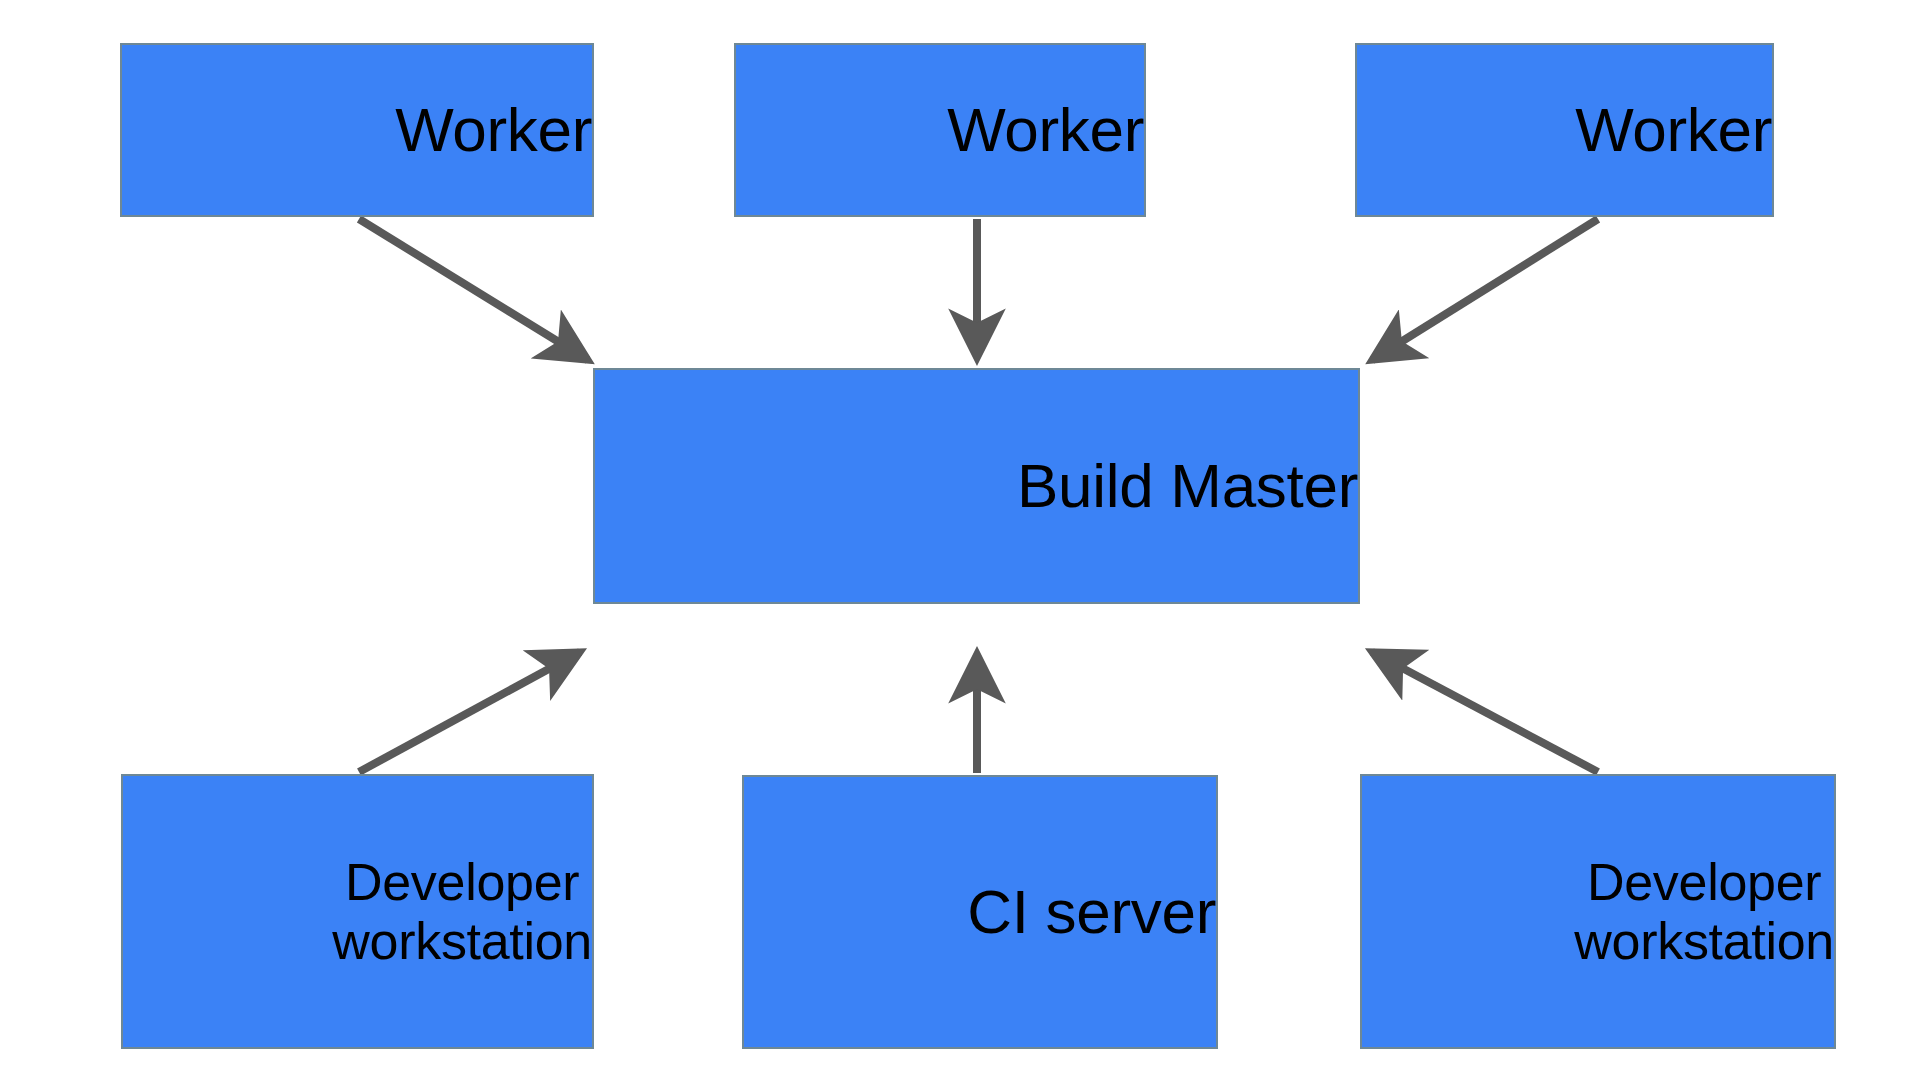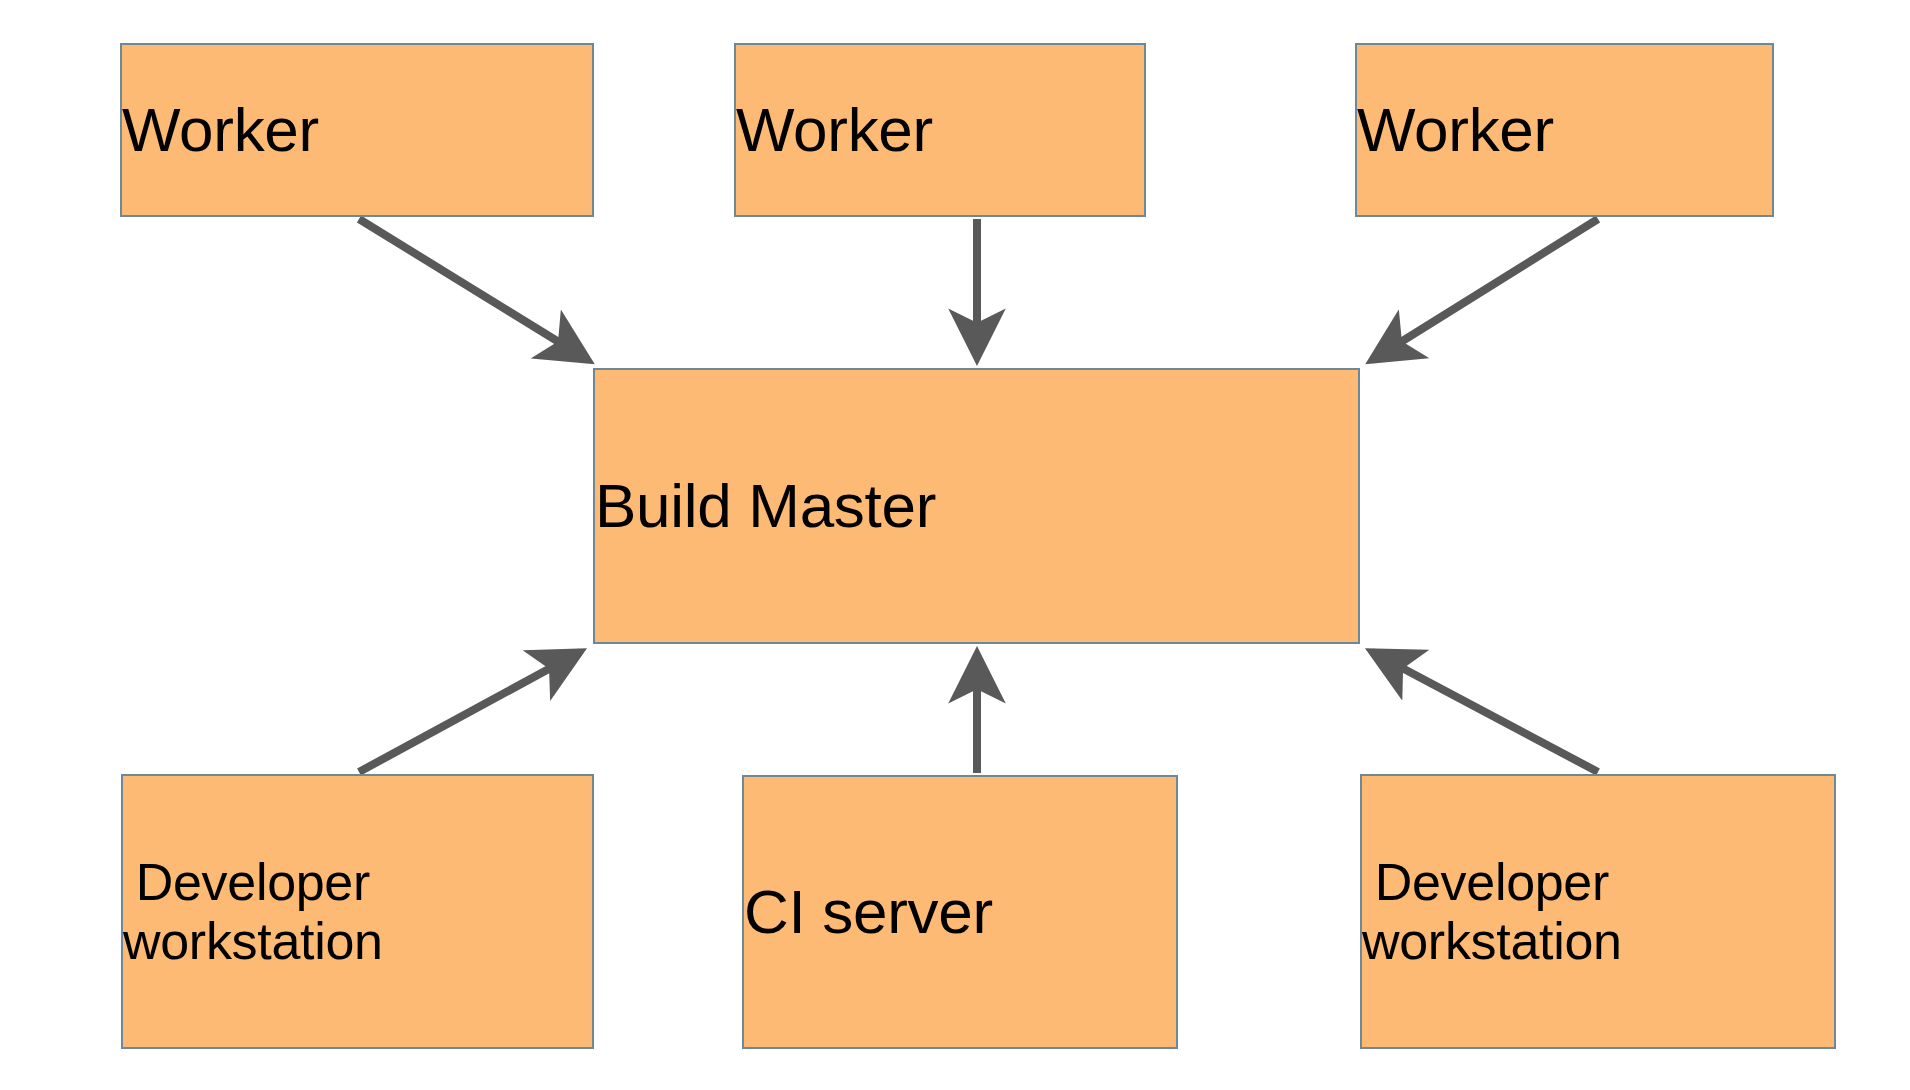--- a/index.html
+++ b/index.html
@@ -22,48 +22,48 @@
     position: absolute;
     left: 0;
     top: 0;
     width: 1910px;
     height: 1090px;
     pointer-events: none;
   }
   .node {
     position: absolute;
     box-sizing: border-box;
-    background: #fdba74;
+    background: #3b82f6;
     border: 2px solid #6e8896;
     display: flex;
     align-items: center;
-    justify-content: flex-start;
+    justify-content: flex-end;
     text-align: center;
   }
   .node-label {
     color: #000000;
     font-family: "Liberation Sans", sans-serif;
     font-weight: 400;
     line-height: 1.12;
     white-space: pre-line;
     letter-spacing: -0.3px;
   }
   .worker-node { }
   .worker-node .node-label { font-size: 62px; }
   .master-node .node-label { font-size: 62px; }
   .endpoint-node .node-label { font-size: 52px; }
   .ci-node .node-label { font-size: 62px; }
 
   
   #node-worker-left   { left: 120px;  top: 43px;  width: 474px; height: 174px; }
   #node-worker-center { left: 734px;  top: 43px;  width: 412px; height: 174px; }
   #node-worker-right  { left: 1355px; top: 43px;  width: 419px; height: 174px; }
-  #node-build-master  { left: 593px;  top: 368px; width: 767px; height: 276px; }
+  #node-build-master  { left: 593px;  top: 368px; width: 767px; height: 236px; }
   #node-dev-left      { left: 121px;  top: 774px; width: 473px; height: 275px; }
-  #node-ci-server     { left: 742px;  top: 775px; width: 436px; height: 274px; }
+  #node-ci-server     { left: 742px;  top: 775px; width: 476px; height: 274px; }
   #node-dev-right     { left: 1360px; top: 774px; width: 476px; height: 275px; }
 </style>
 </head>
 <body>
 
 <div id="canvas">
 
   <svg id="edges" viewBox="0 0 1910 1090" width="1910" height="1090" xmlns="http://www.w3.org/2000/svg">
     <defs>
       <marker id="arrowhead" markerWidth="7.2" markerHeight="7.2" refX="6.2" refY="3.6" orient="auto" markerUnits="strokeWidth">

